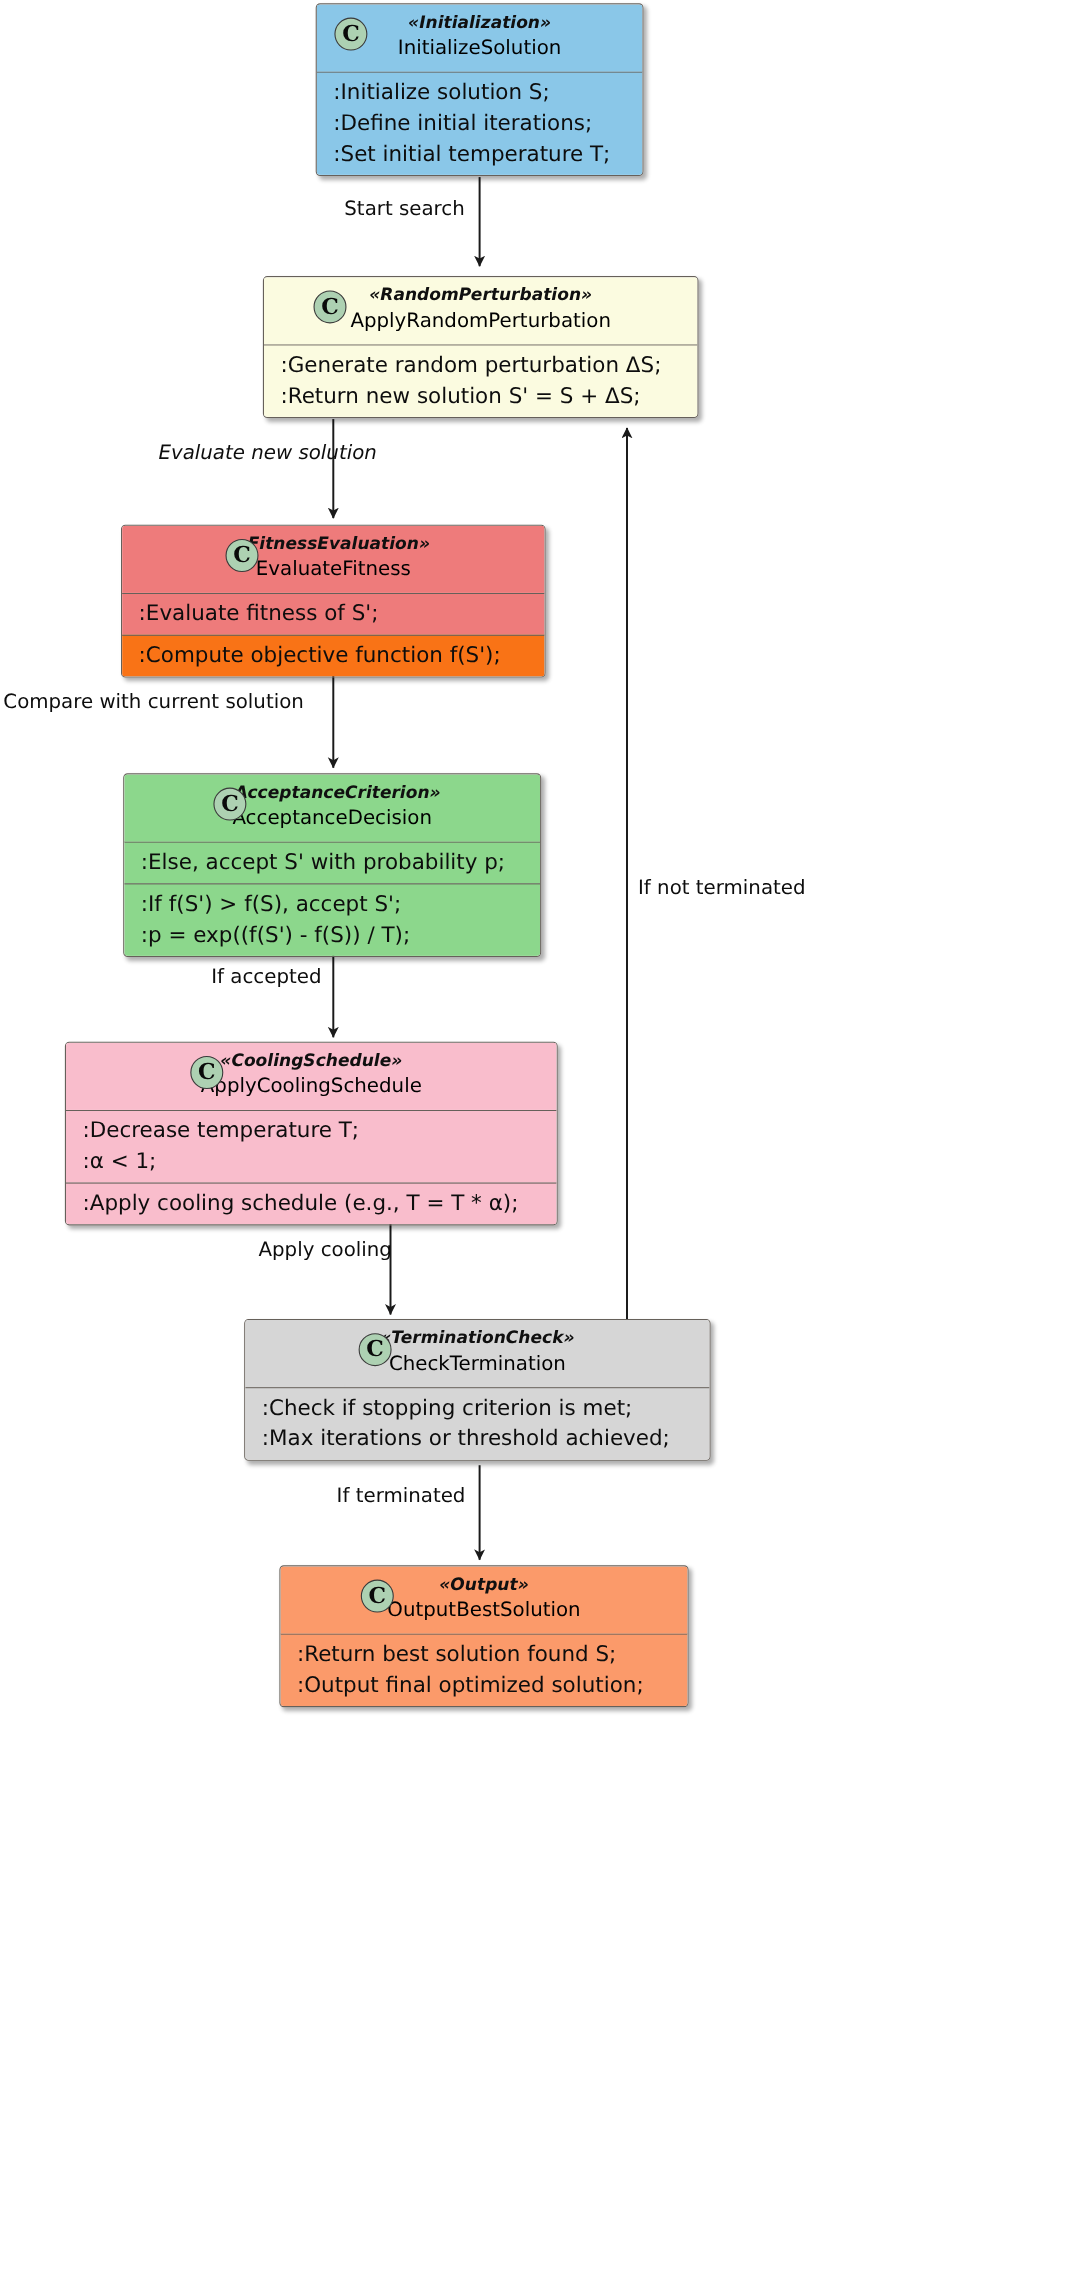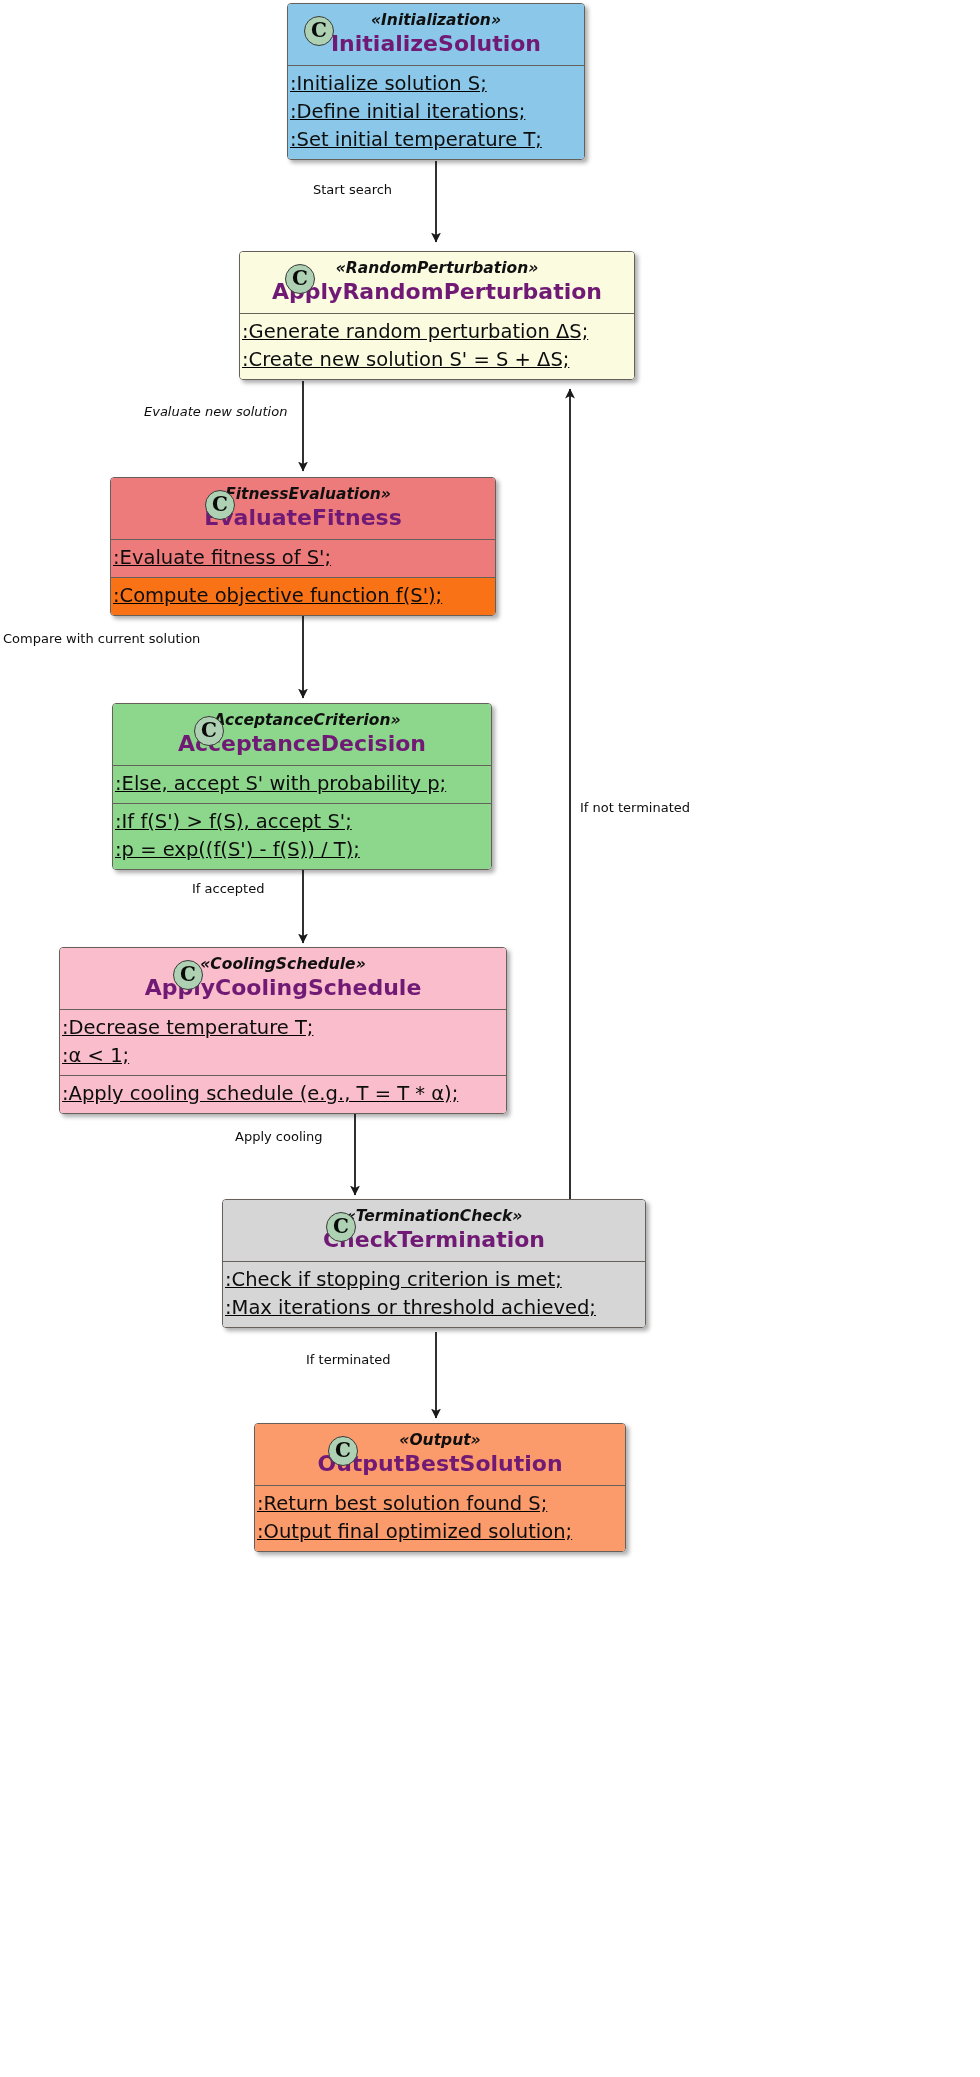--- a/index.html
+++ b/index.html
@@ -41,25 +41,24 @@
     display: block;
     font-style: italic;
     font-weight: bold;
     font-size: 15.5px;
     line-height: 19px;
     color: #101010;
     white-space: nowrap;
   }
   .classname {
     display: block;
-    font-size: 22px;
+    font-size: 18px;
     line-height: 27px;
-    color: #701a75;
-    white-space: nowrap;
-    font-weight: bold;
+    color: #000000;
+    white-space: nowrap;
   }
   .class-badge {
     position: absolute;
     left: 50%;
     margin-left: -132px;
     top: 12px;
     width: 30px;
     height: 30px;
     border-radius: 50%;
     background: #ADD1B2;
@@ -67,36 +66,35 @@
     box-sizing: border-box;
     font-family: "DejaVu Serif", "Liberation Serif", serif;
     font-weight: bold;
     font-size: 20px;
     line-height: 27px;
     text-align: center;
     color: #0a0a0a;
   }
   .uml-compartment {
     border-top: 1px solid #66605a;
-    padding: 4px 9px 5px 2px;
-    text-decoration: underline;
+    padding: 4px 9px 5px 15px;
   }
   .uml-compartment .attr {
     display: block;
     font-size: 19.5px;
     line-height: 28px;
     color: #0d0d0d;
     white-space: nowrap;
     text-align: left;
   }
 
   
   .edge-label {
     position: absolute;
-    font-size: 13px;
+    font-size: 18px;
     line-height: 22px;
     color: #0d0d0d;
     white-space: nowrap;
     text-align: center;
   }
   svg.edges {
     position: absolute;
     left: 0; top: 0;
     width: 980px;
     height: 2077px;
@@ -144,21 +142,21 @@
   </div>
 
   <div class="uml-node" style="left:239px; top:251px; width:396px;">
     <div class="uml-header" style="background:#FBFBE0;">
       <span class="class-badge" style="margin-left:-152px;">C</span>
       <span class="stereotype">«RandomPerturbation»</span>
       <span class="classname">ApplyRandomPerturbation</span>
     </div>
     <div class="uml-compartment" style="background:#FBFBE0;">
       <span class="attr">:Generate random perturbation ΔS;</span>
-      <span class="attr">:Create new solution S' = S + ΔS;</span>
+      <span class="attr">:Return new solution S' = S + ΔS;</span>
     </div>
   </div>
 
   <div class="uml-node" style="left:110px; top:477px; width:386px;">
     <div class="uml-header" style="background:#EE7B7B;">
       <span class="class-badge" style="margin-left:-98px;">C</span>
       <span class="stereotype">«FitnessEvaluation»</span>
       <span class="classname">EvaluateFitness</span>
     </div>
     <div class="uml-compartment" style="background:#EE7B7B;">

